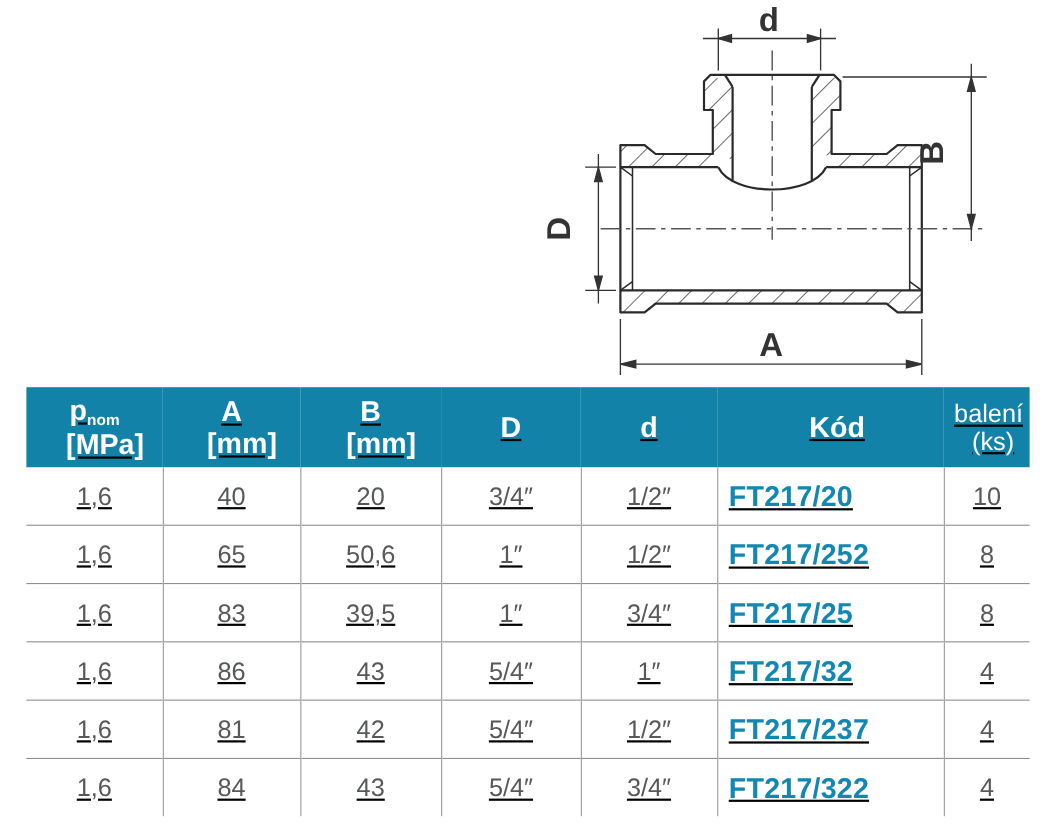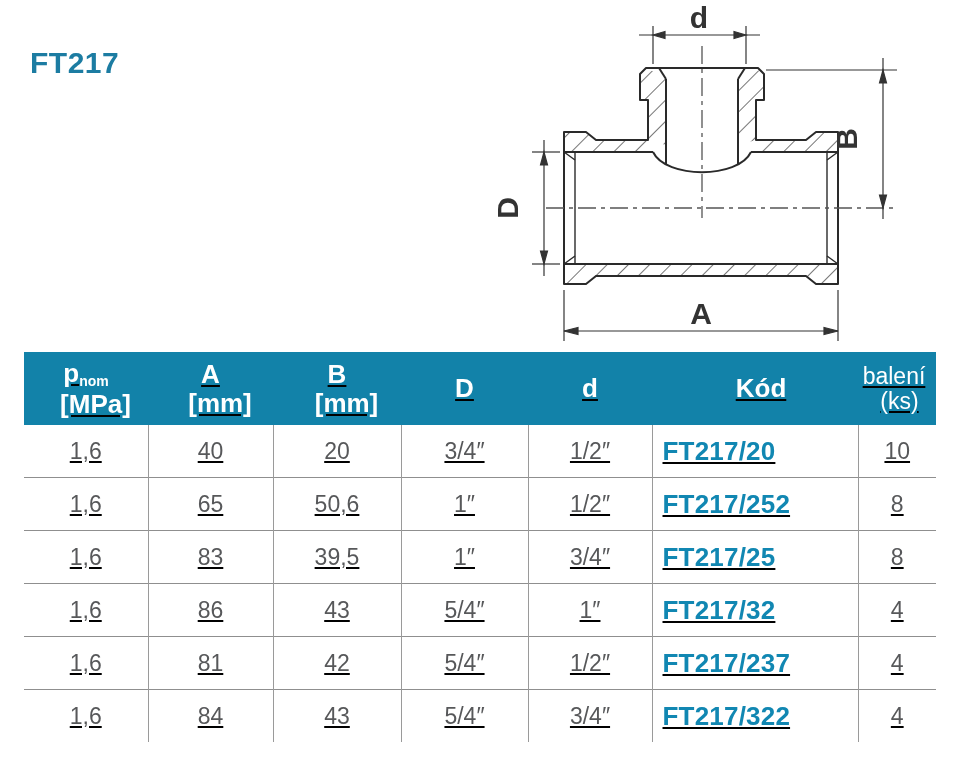--- a/index.html
+++ b/index.html
@@ -31,40 +31,39 @@
   table.spec col.c7{width:78px}
 
   thead th{
     background:var(--accent,#1282A9);
     color:#fff;height:73px;padding:0;vertical-align:middle;
     font-size:26px;font-weight:bold;line-height:1.08;text-align:center;
   }
   thead th .unit{display:block;font-size:26px;font-weight:bold;margin-left:19px;}
   thead th sub{font-size:14px;font-weight:bold;vertical-align:-4px;}
   thead th.kod-h{text-align:center;padding-left:12px;}
-  thead th.baleni-h{font-weight:normal;font-size:23px;padding-right:6px;}
+  thead th.baleni-h{font-weight:normal;font-size:23px;text-align:right;padding-right:6px;}
   thead th.baleni-h .unit{font-weight:normal;font-size:23px;padding-right:8px;}
 
   tbody td{
     height:52px;padding:0;text-align:center;vertical-align:middle;
     font-size:23px;color:#57585A;background:#fff;
     border-right:1px solid #9a9a9a;
   }
   tbody td:last-child{border-right:none;}
   tbody tr + tr td{border-top:1px solid #8f8f8f;}
   tbody td.kod{
     text-align:left;padding-left:10px;font-weight:bold;
     color:var(--code,#1187B2);font-size:26px;letter-spacing:.2px;
   }
 </style>
 </head>
 <body>
 
 <div class="title-block">
-  <div class="product-code">FT217</div>
 </div>
 
 <svg class="drawing" viewBox="0 0 490 350" xmlns="http://www.w3.org/2000/svg">
   <defs>
     <pattern id="hatch" patternUnits="userSpaceOnUse" width="15" height="15" patternTransform="rotate(45)">
       <line x1="0" y1="0" x2="0" y2="15" stroke="#2a2a2a" stroke-width="1.3"></line>
     </pattern>
   </defs>
 
   <g fill="url(#hatch)" stroke="none">

